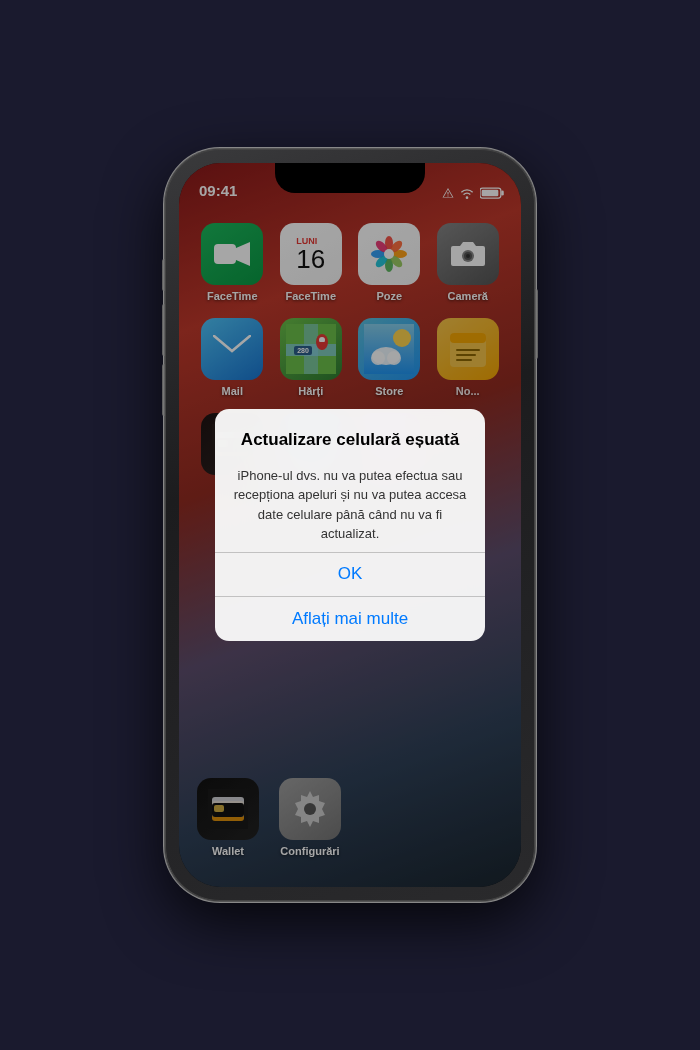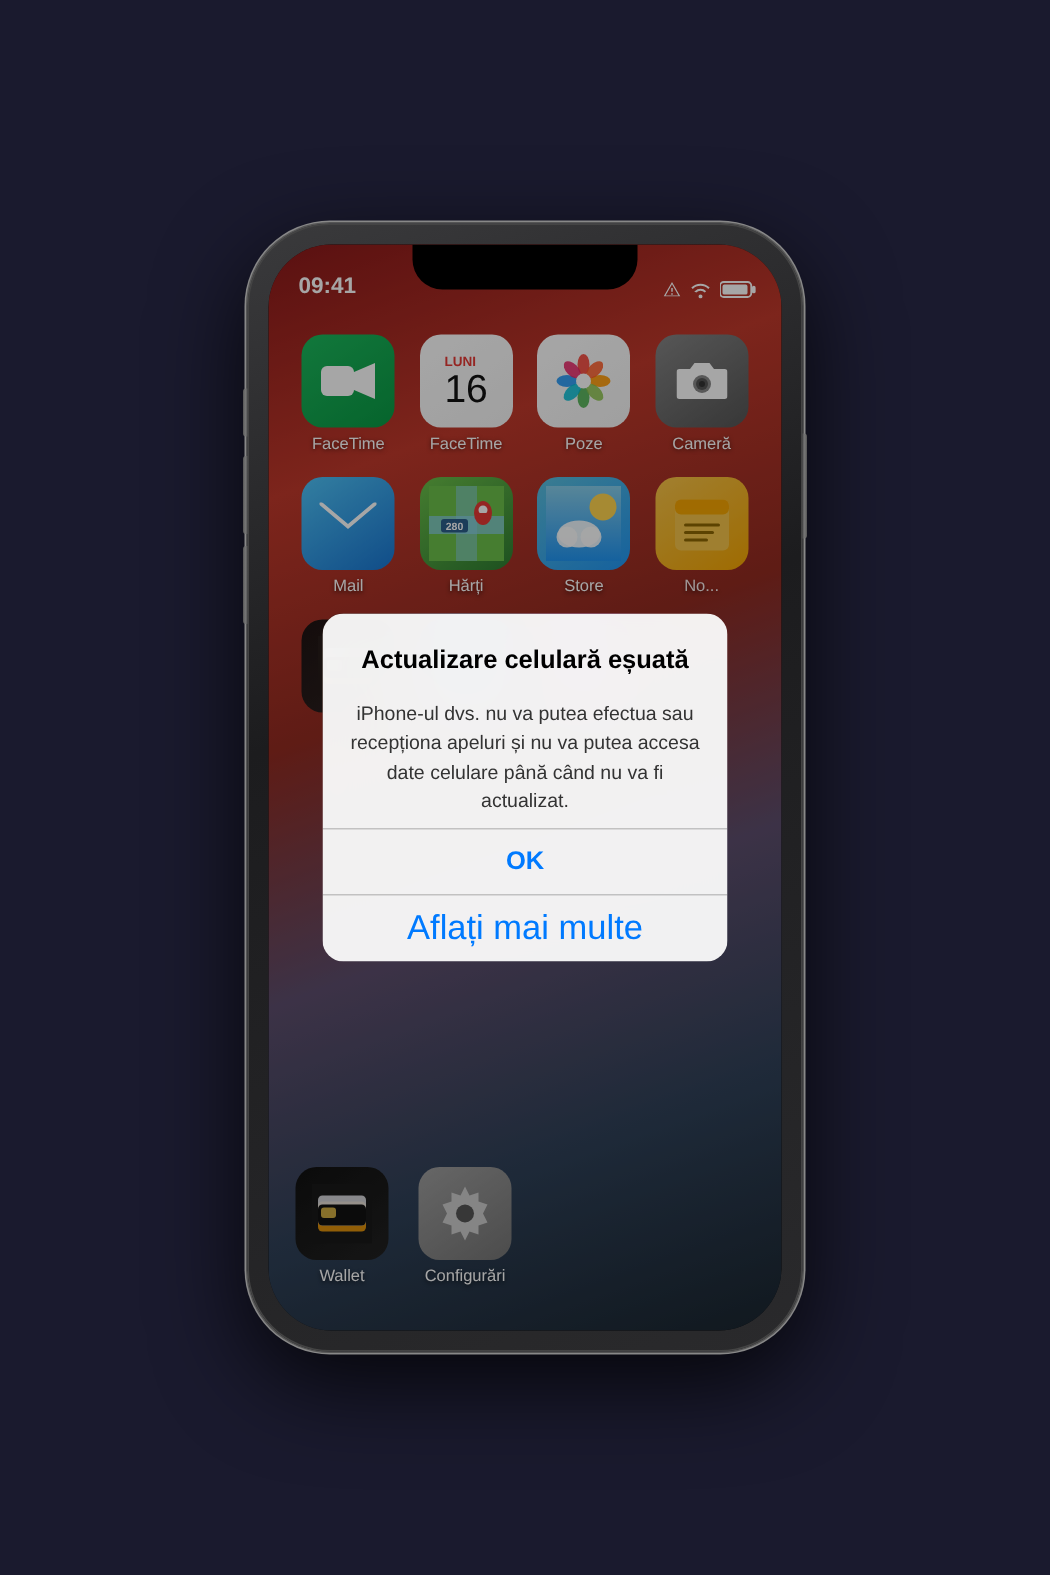--- a/index.html
+++ b/index.html
@@ -119,21 +119,21 @@
       font-size: 28px;
       position: relative;
       overflow: hidden;
     }
 
     .app-label {
       font-size: 11px;
       color: white;
       text-shadow: 0 1px 3px rgba(0,0,0,0.6);
       text-align: center;
-      font-weight: 400;
+      font-weight: 700;
     }
 
     
     .icon-facetime { background: linear-gradient(145deg, #1cb85c, #0a9a45); }
     .icon-calendar { background: linear-gradient(145deg, #fff, #f5f5f5); color: #333; font-size: 14px; }
     .icon-photos { background: linear-gradient(145deg, #fff, #f5f5f5); }
     .icon-camera { background: linear-gradient(145deg, #858585, #555); }
 
     
     .icon-mail { background: linear-gradient(145deg, #4fc3f7, #1976d2); }
@@ -205,26 +205,26 @@
       background: rgba(0,0,0,0.2);
     }
 
     .alert-button {
       height: 44px;
       display: flex;
       align-items: center;
       justify-content: center;
       cursor: pointer;
       font-size: 17px;
-      font-weight: 700;
+      font-weight: 400;
       color: #007aff;
     }
 
     .alert-button.learn-more {
-      font-size: 23px;
+      font-size: 17px;
       font-weight: 400;
     }
 
     
     .calendar-header {
       font-size: 9px;
       font-weight: 600;
       color: #e53935;
       text-transform: uppercase;
       line-height: 1;

